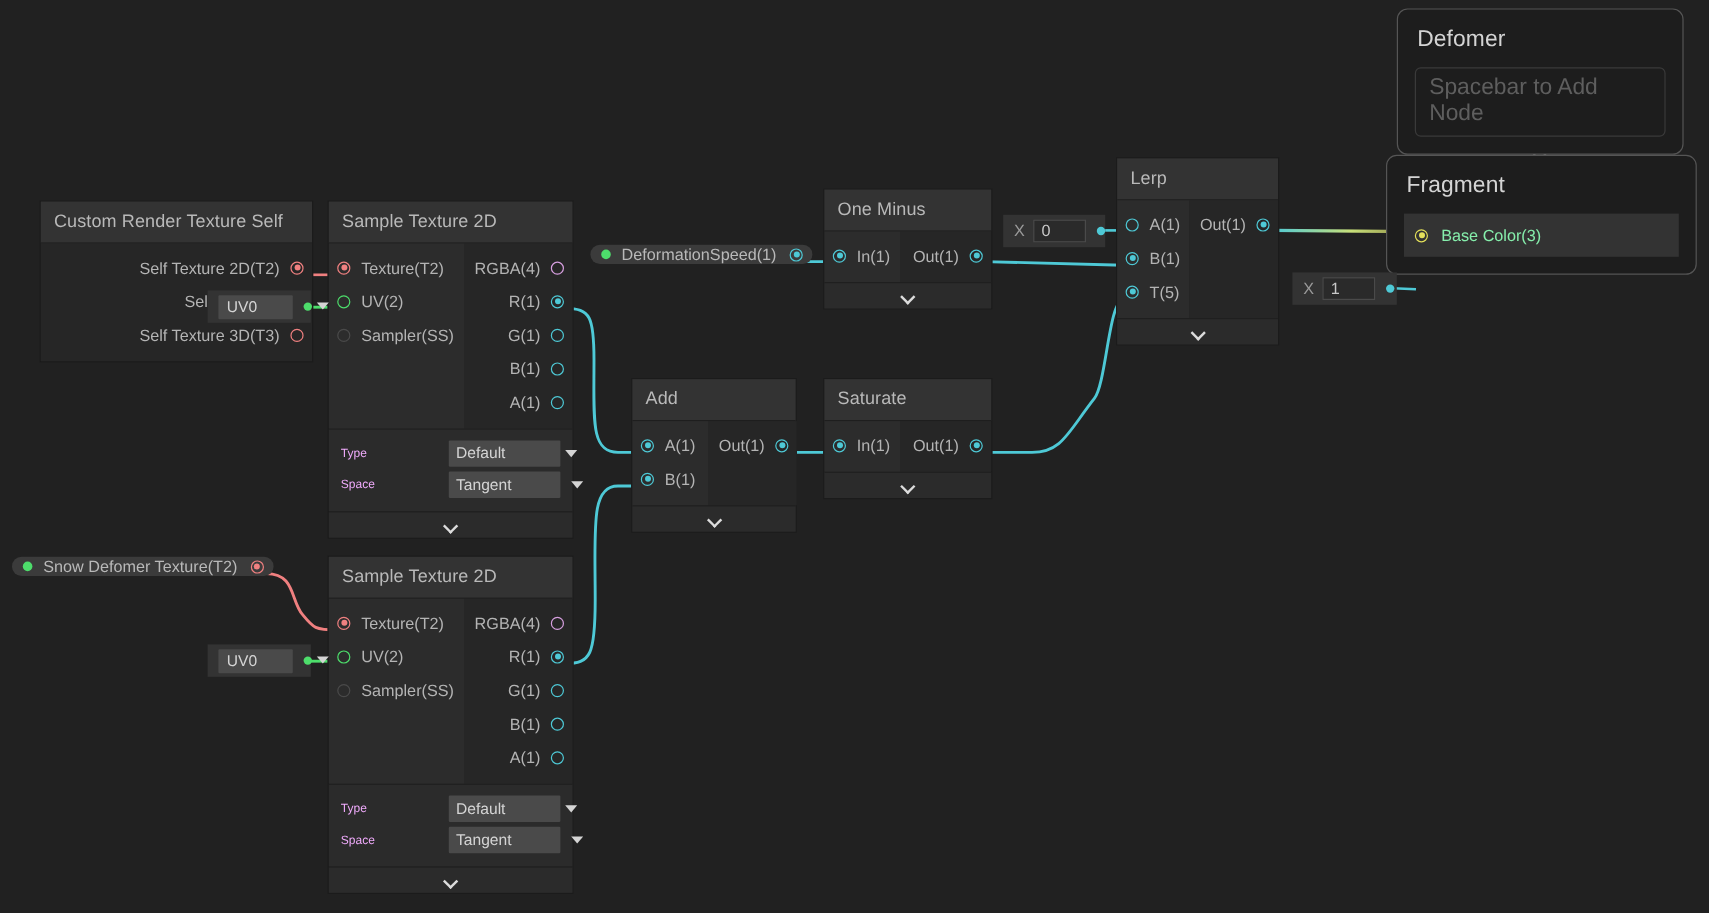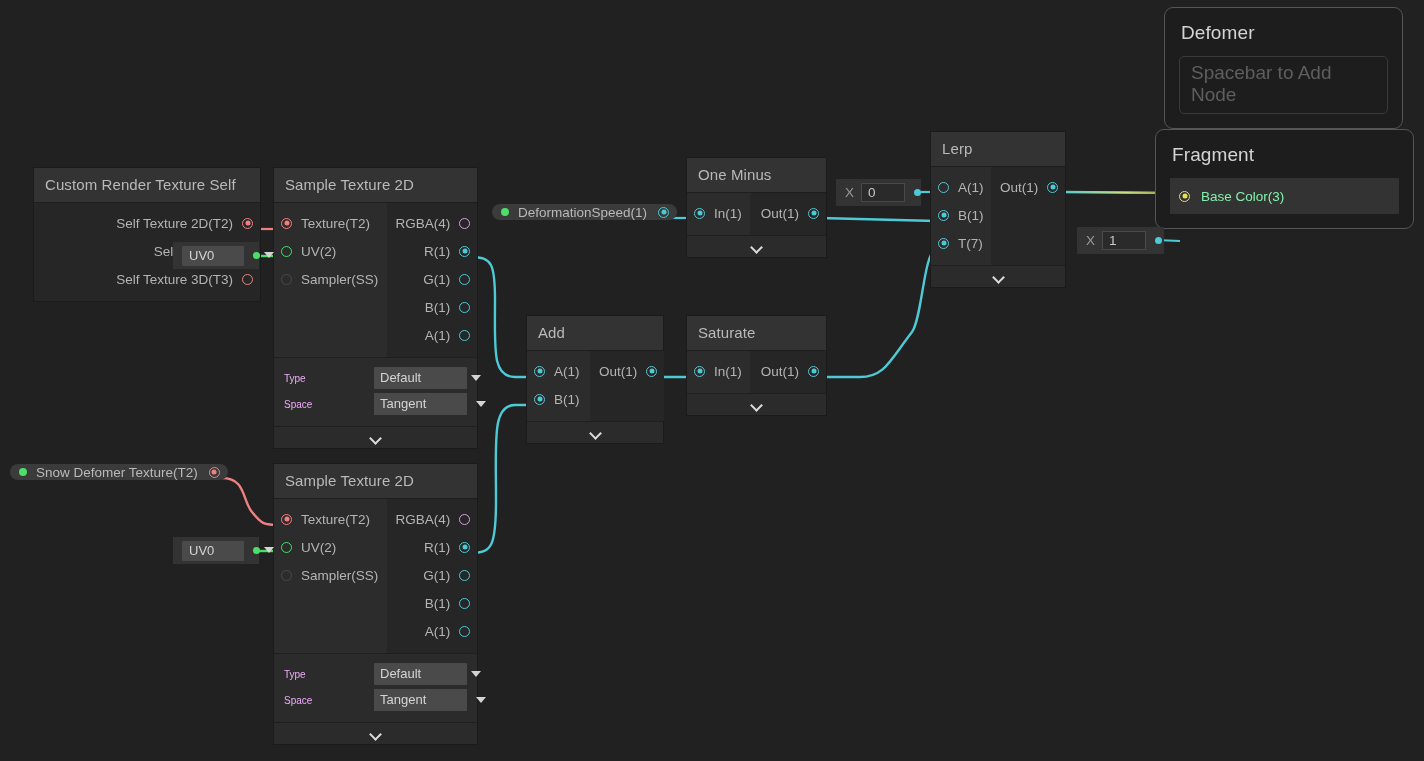--- a/index.html
+++ b/index.html
@@ -529,21 +529,21 @@
         <div class="port">
           <span class="dot in"></span>
           <span class="port-label">A(1)</span>
         </div>
         <div class="port">
           <span class="dot in filled"></span>
           <span class="port-label">B(1)</span>
         </div>
         <div class="port">
           <span class="dot in filled"></span>
-          <span class="port-label">T(7)</span>
+          <span class="port-label">T(5)</span>
         </div>
       </div>
       <div class="col-out" style="flex:1 1 auto;">
         <div class="port out">
           <span class="port-label">Out(1)</span>
           <span class="dot out filled"></span>
         </div>
       </div>
     </div>
     <div class="node-footer">

